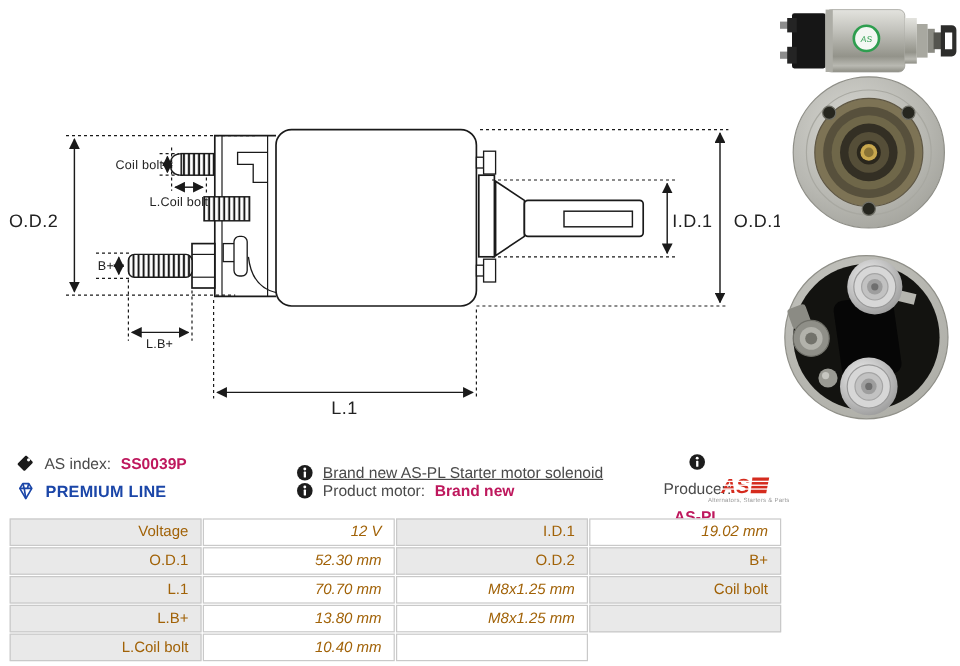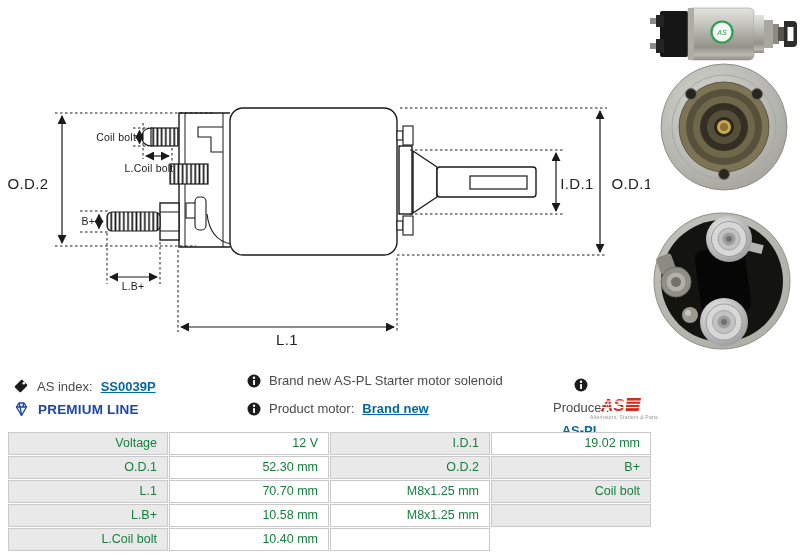--- a/index.html
+++ b/index.html
@@ -9,34 +9,34 @@
   }
   
   .drawing{position:absolute;left:0;top:0;}
   .dim-lg{font-size:15px;letter-spacing:.4px;fill:#222;}
   .dim-sm{font-size:10.5px;letter-spacing:.2px;fill:#222;}
   
   .photo{position:absolute;}
   
   .info-item{position:absolute;display:flex;align-items:center;gap:8px;
     font-size:13px;color:#4a4a4a;white-space:nowrap;}
-  .info-item b{color:#0369a1;text-decoration:underline;}
+  .info-item b{color:#be185d;}
   .premium-text{color:#1b46a8;font-weight:bold;font-size:13.5px;letter-spacing:.2px;}
   .as-logo-box{position:absolute;left:585px;top:396px;width:78px;
     display:flex;flex-direction:column;align-items:center;}
   .logo-tagline{font-size:5px;color:#979797;margin-top:1px;letter-spacing:.2px;}
   
   .spec-col{position:absolute;display:grid;grid-template-columns:160px 160px;
     grid-auto-rows:23px;gap:1px;}
   .spec-col.left{left:8px;top:432px;}
   .spec-col.right{left:330px;top:432px;}
-  .cell{box-sizing:border-box;border:1px solid #c9c9c9;font-size:12.5px;color:#15803d;
+  .cell{box-sizing:border-box;border:1px solid #c9c9c9;font-size:12.5px;color:#a16207;
     text-align:right;line-height:21px;padding:0 10px;overflow:hidden;}
   .cell.label{background:#e9e9e9;}
-  .cell.value{background:#fff;}
+  .cell.value{background:#fff;font-style:italic;}
 </style>
 </head>
 <body>
 
 <svg class="drawing" width="650" height="370" viewBox="0 0 650 370">
   <defs>
     <pattern id="th" width="4.2" height="12" patternUnits="userSpaceOnUse">
       <rect width="4.2" height="12" fill="#fff"></rect>
       <rect x="1.2" width="1.7" height="12" fill="#1a1a1a"></rect>
     </pattern>
@@ -204,21 +204,21 @@
 
 <div class="info-item" style="left:13px;top:378px;">
   <svg width="16" height="16" viewBox="0 0 16 16">
     <path d="M2,8 L8,2 C8.4,1.6 9,1.6 9.4,2 L14,6.6 C14.4,7 14.4,7.6 14,8 L8,14 C7.6,14.4 7,14.4 6.6,14 L2,9.4 C1.6,9 1.6,8.4 2,8 Z" fill="#1a1a1a"></path>
     <circle cx="10.8" cy="5.2" r="1.3" fill="#fff"></circle>
   </svg>
   <span>AS index:</span>
   <b>SS0039P</b>
 </div>
 
-<div class="info-item" style="left:247px;top:373px;">
+<div class="info-item" style="left:247px;top:386px;text-decoration:underline;">
   <svg width="14" height="14" viewBox="0 0 14 14">
     <circle cx="7" cy="7" r="6.5" fill="#1c1c1c"></circle>
     <rect x="6.1" y="6" width="1.9" height="5" rx=".5" fill="#fff"></rect>
     <circle cx="7" cy="3.8" r="1.2" fill="#fff"></circle>
   </svg>
   <span>Brand new AS-PL Starter motor solenoid</span>
 </div>
 
 <div class="info-item" style="left:553px;top:378px;flex-direction:column;">
   <svg width="14" height="14" viewBox="0 0 14 14">
@@ -264,21 +264,21 @@
 </div>
 
 <div class="spec-col left">
   <div class="cell label">Voltage</div>
   <div class="cell value">12 V</div>
   <div class="cell label">O.D.1</div>
   <div class="cell value">52.30 mm</div>
   <div class="cell label">L.1</div>
   <div class="cell value">70.70 mm</div>
   <div class="cell label">L.B+</div>
-  <div class="cell value">10.58 mm</div>
+  <div class="cell value">13.80 mm</div>
   <div class="cell label">L.Coil bolt</div>
   <div class="cell value">10.40 mm</div>
 </div>
 
 <div class="spec-col right">
   <div class="cell label">I.D.1</div>
   <div class="cell value">19.02 mm</div>
   <div class="cell label">O.D.2</div>
   <div class="cell label">B+</div>
   <div class="cell value">M8x1.25 mm</div>

